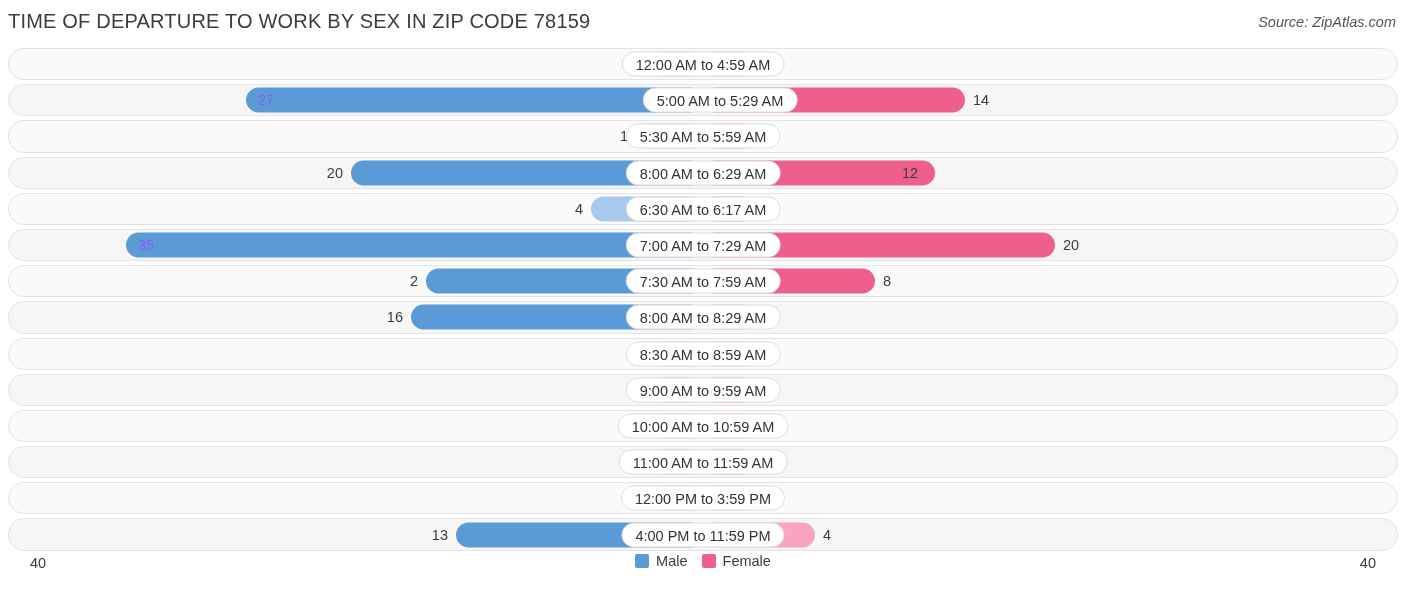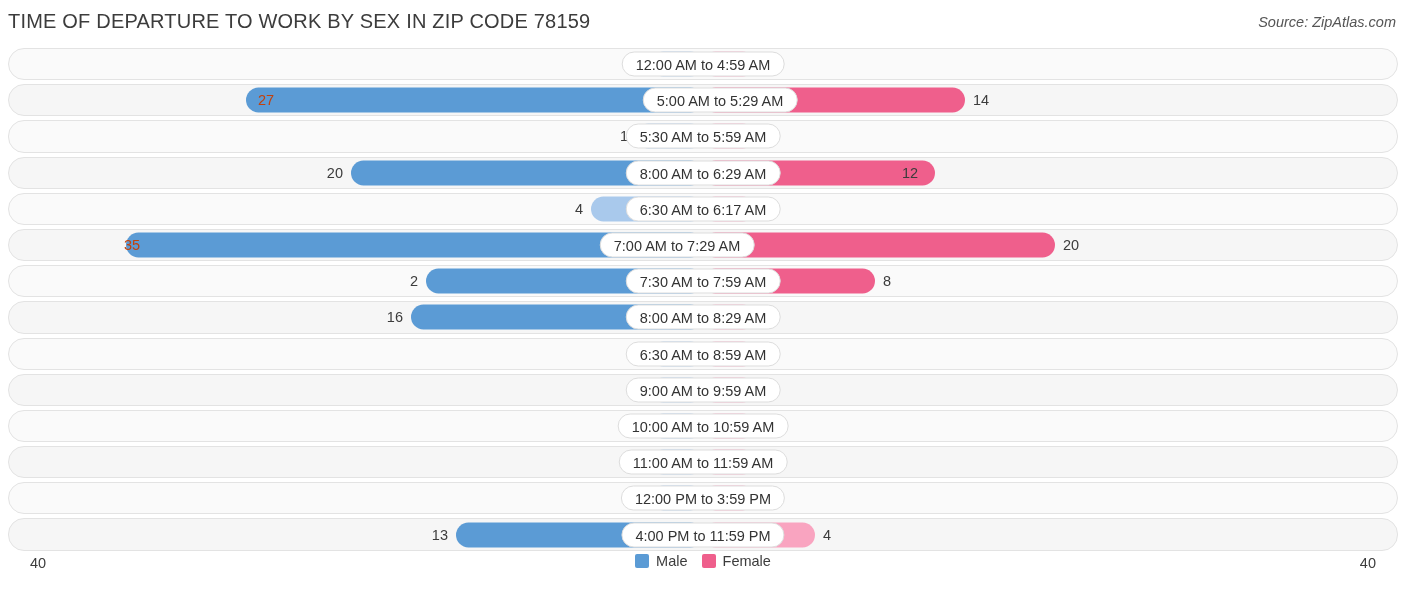--- a/index.html
+++ b/index.html
@@ -103,21 +103,21 @@
   }
   .val {
     position: absolute;
     top: 50%;
     transform: translateY(-50%);
     font-size: 14.5px;
     color: #3c3c3c;
     white-space: nowrap;
   }
   .val.inside {
-    color: #c2410c;
+    color: #8b5cf6;
   }
   .axis {
     position: relative;
     height: 24px;
     margin: 0 8px;
   }
   .axis-left {
     position: absolute;
     left: 22px;
     top: 2px;
@@ -211,24 +211,24 @@
         <div class="val" style="left: 575px; transform: translate(-100%, -50%);">4</div>
         <div class="bar female zero" style="left: 695px; width: 52px;"></div>
         <div class="val" style="left: 755px;">0</div>
         <div class="label-pill" style="left: 695px;">6:30 AM to 6:17 AM</div>
       </div>
     </div>
     <div class="row alt">
       <div class="track"></div>
       <div class="bars">
         <div class="bar male" style="left: 118px; width: 577px;"></div>
-        <div class="val inside" style="left: 116px;">35</div>
+        <div class="val inside" style="left: 130px;">35</div>
         <div class="bar female" style="left: 695px; width: 352px;"></div>
         <div class="val" style="left: 1055px;">20</div>
-        <div class="label-pill" style="left: 669px; text-align: center;">7:00 AM to 7:29 AM</div>
+        <div class="label-pill" style="left: 695px; text-align: center;">7:00 AM to 7:29 AM</div>
       </div>
     </div>
     <div class="row">
       <div class="track"></div>
       <div class="bars">
         <div class="bar male" style="left: 418px; width: 277px;"></div>
         <div class="val" style="left: 410px; transform: translate(-100%, -50%);">2</div>
         <div class="bar female" style="left: 695px; width: 172px;"></div>
         <div class="val" style="left: 875px;">8</div>
         <div class="label-pill" style="left: 695px;">7:30 AM to 7:59 AM</div>
@@ -244,21 +244,21 @@
         <div class="label-pill" style="left: 695px;">8:00 AM to 8:29 AM</div>
       </div>
     </div>
     <div class="row">
       <div class="track"></div>
       <div class="bars">
         <div class="bar male zero" style="left: 643px; width: 52px;"></div>
         <div class="val" style="left: 635px; transform: translate(-100%, -50%);">0</div>
         <div class="bar female zero" style="left: 695px; width: 52px;"></div>
         <div class="val" style="left: 755px;">0</div>
-        <div class="label-pill" style="left: 695px;">6:30 AM to 8:59 AM</div>
+        <div class="label-pill" style="left: 695px;">8:30 AM to 8:59 AM</div>
       </div>
     </div>
     <div class="row alt">
       <div class="track"></div>
       <div class="bars">
         <div class="bar male zero" style="left: 643px; width: 52px;"></div>
         <div class="val" style="left: 635px; transform: translate(-100%, -50%);">0</div>
         <div class="bar female zero" style="left: 695px; width: 52px;"></div>
         <div class="val" style="left: 755px;">0</div>
         <div class="label-pill" style="left: 695px;">9:00 AM to 9:59 AM</div>

